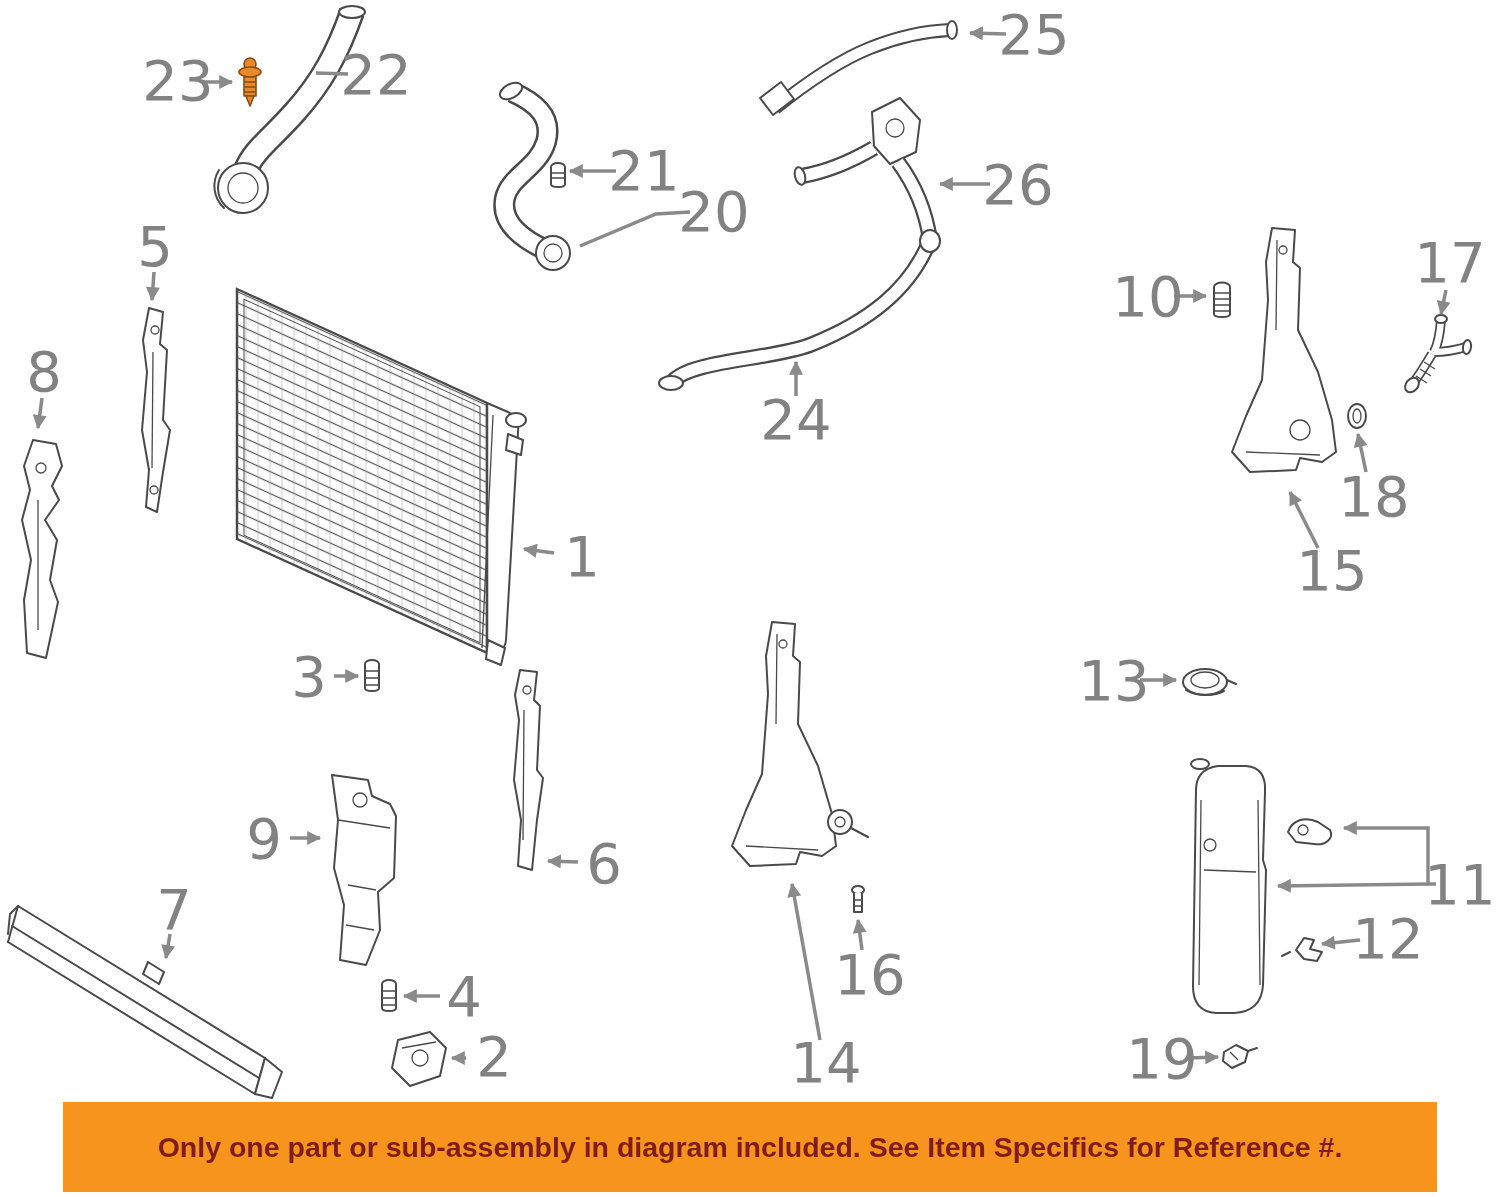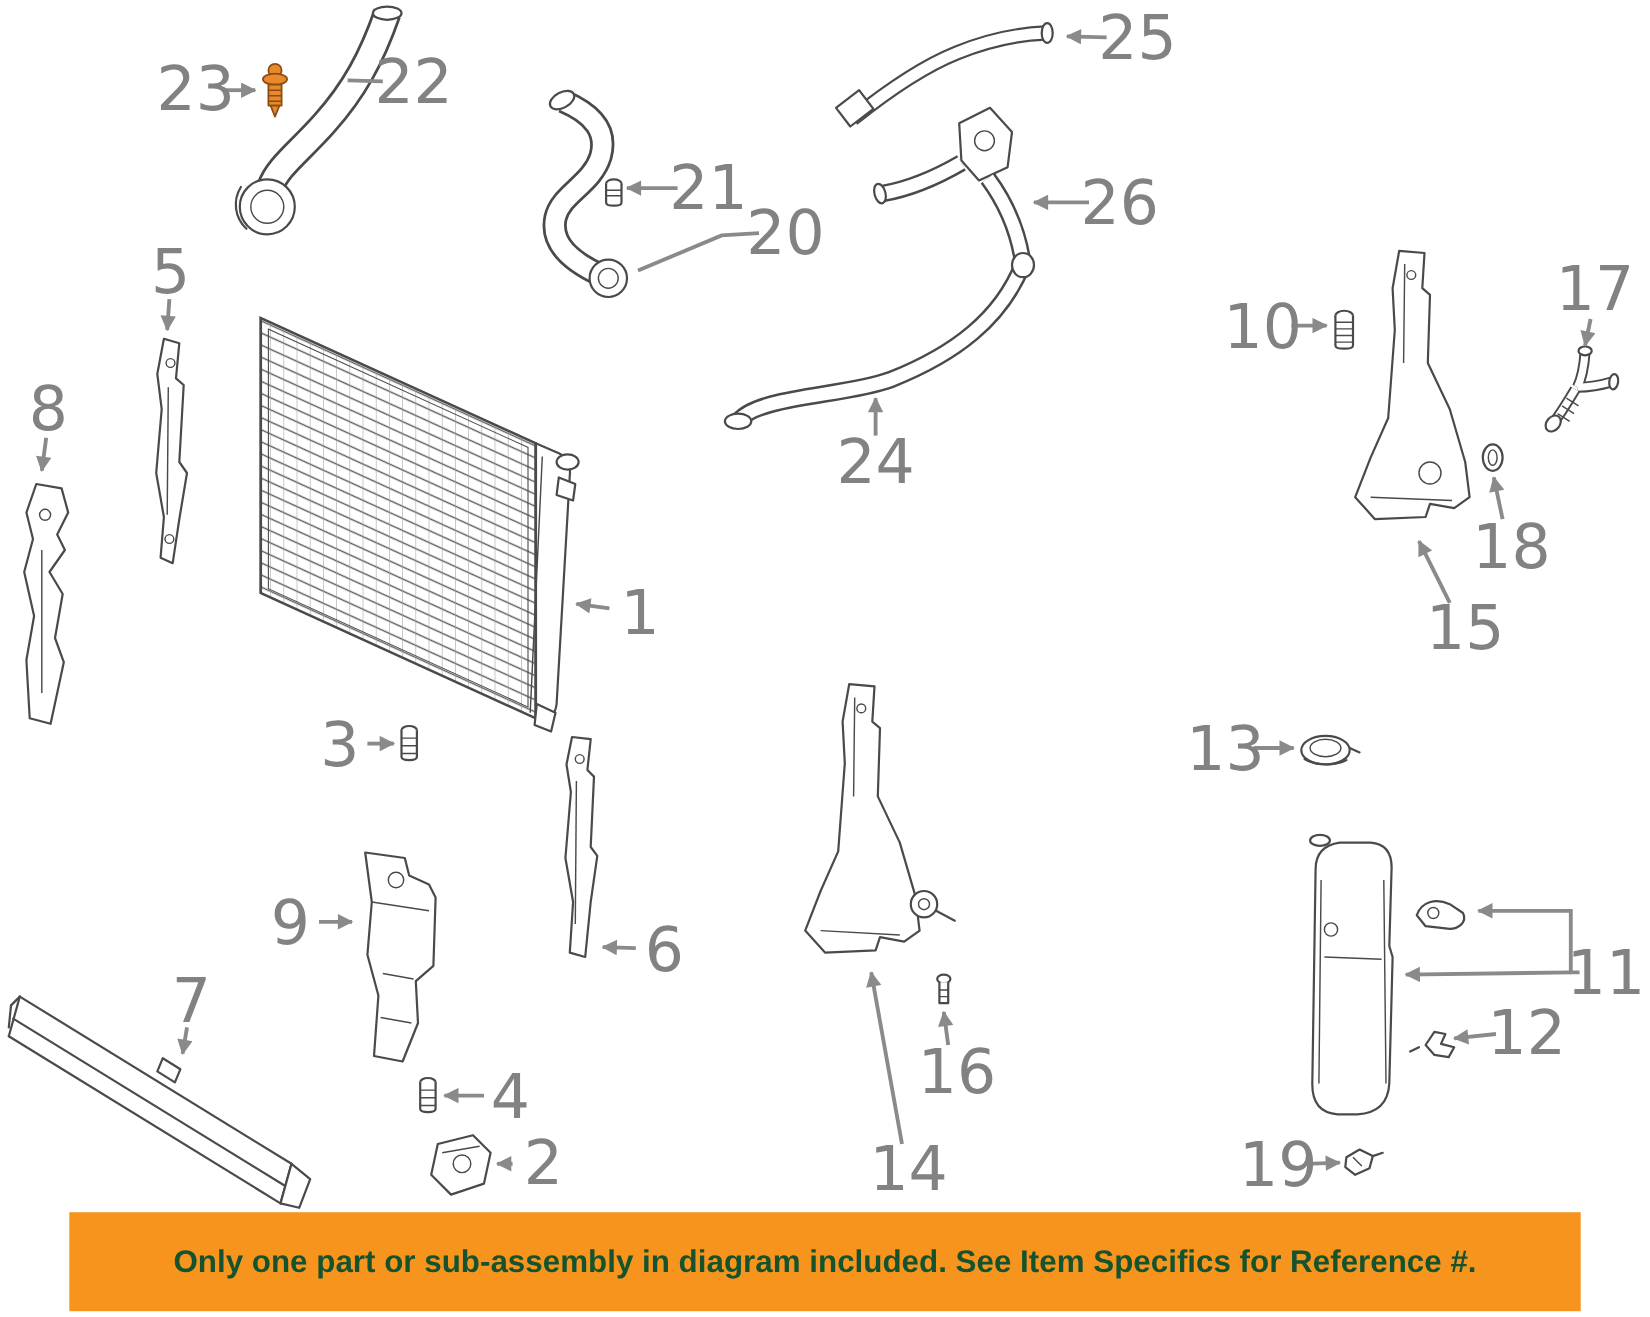--- a/index.html
+++ b/index.html
@@ -29,21 +29,21 @@
   .leader{stroke:#8a8a8a;stroke-width:3.5;fill:none;}
   .callout{font-family:"DejaVu Sans","Liberation Sans",sans-serif;font-size:56px;fill:#828282;
            text-anchor:middle;}
 
   
   .hl{fill:#E8892C;stroke:#8a4d12;stroke-width:1.6;stroke-linejoin:round;}
   .hl-line{fill:none;stroke:#8a4d12;stroke-width:1.3;}
 
   .banner{position:absolute;left:63px;top:1102px;width:1374px;height:90px;background:#F7941E;
           display:flex;flex-direction:column;justify-content:center;text-align:center;
-          font-weight:bold;font-size:28.5px;line-height:39px;color:#14532d;}
+          font-weight:bold;font-size:28.5px;line-height:39px;color:#7f1d1d;}
 </style>
 </head>
 <body>
 
 <div class="stage">
 
 <svg width="1500" height="1197" viewBox="0 0 1500 1197">
   <defs>
     <pattern id="fins" width="12" height="11" patternUnits="userSpaceOnUse">
       <path d="M0,5.5 H12" stroke="#5a5a5a" stroke-width="1.4"></path>

